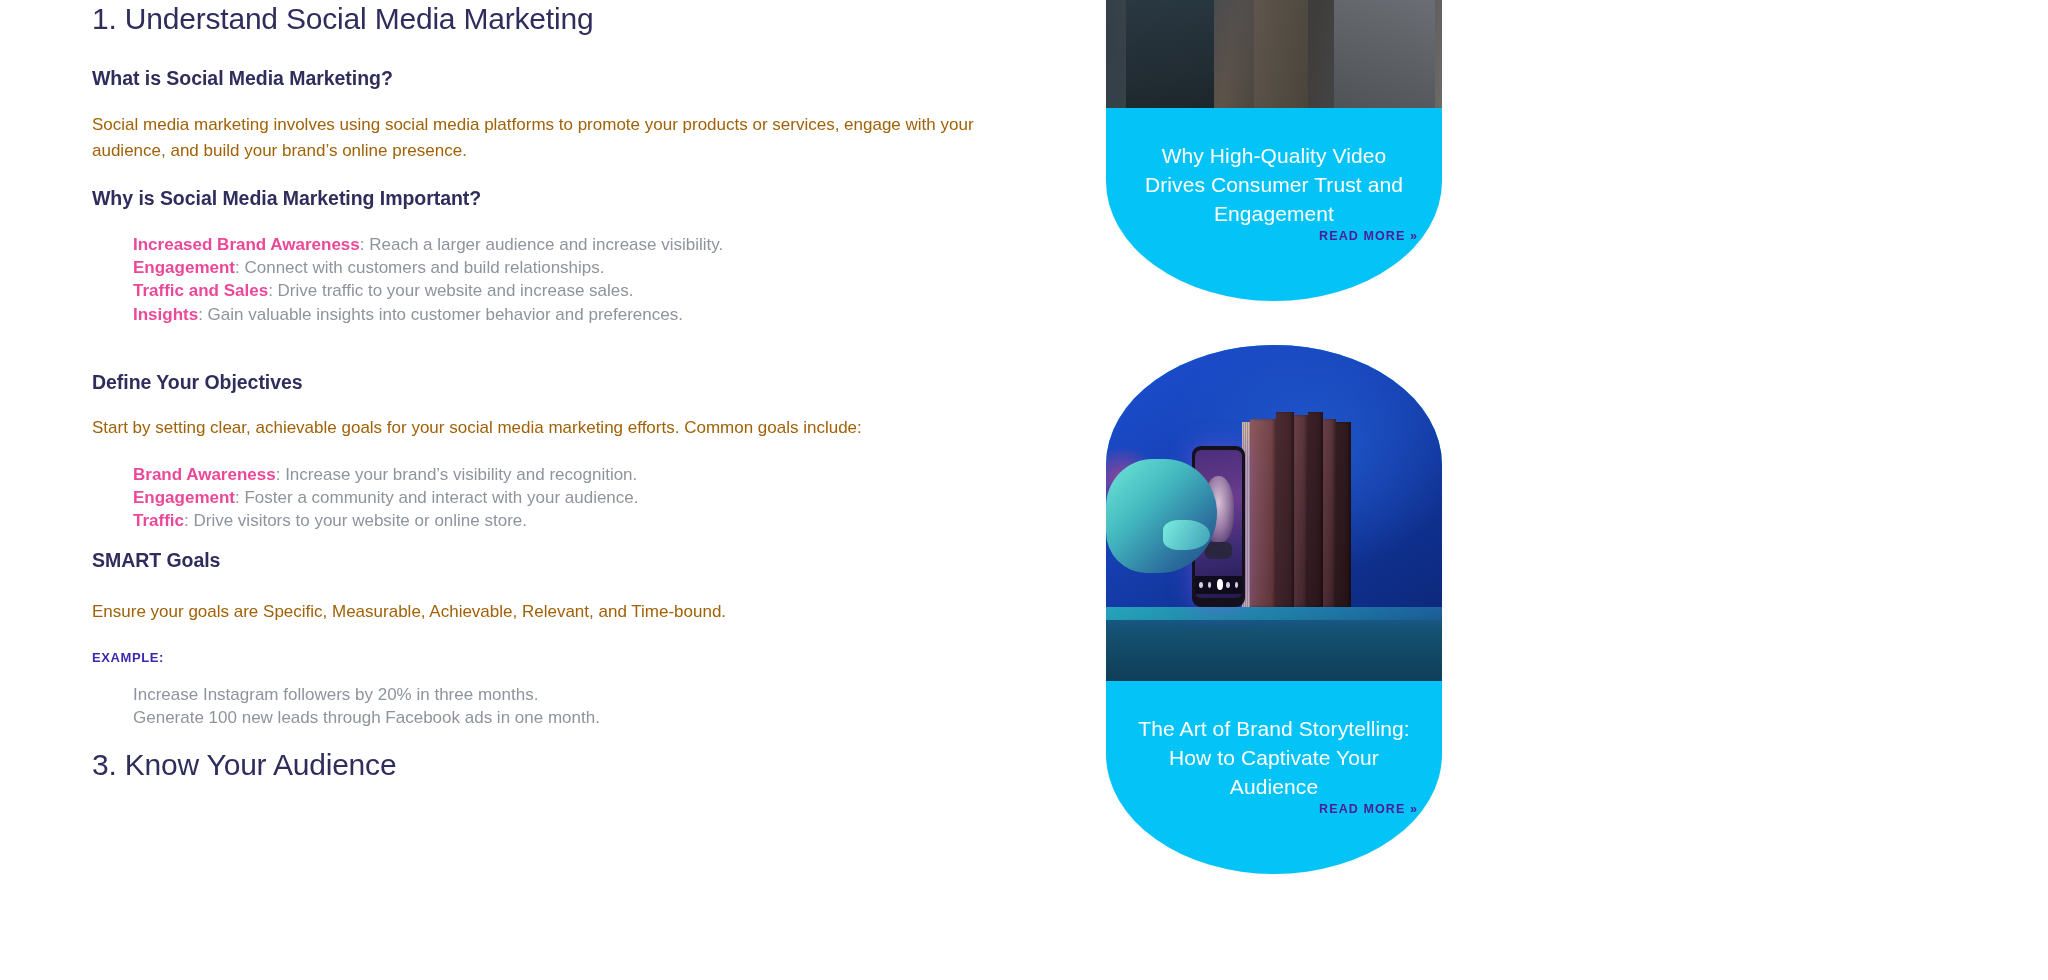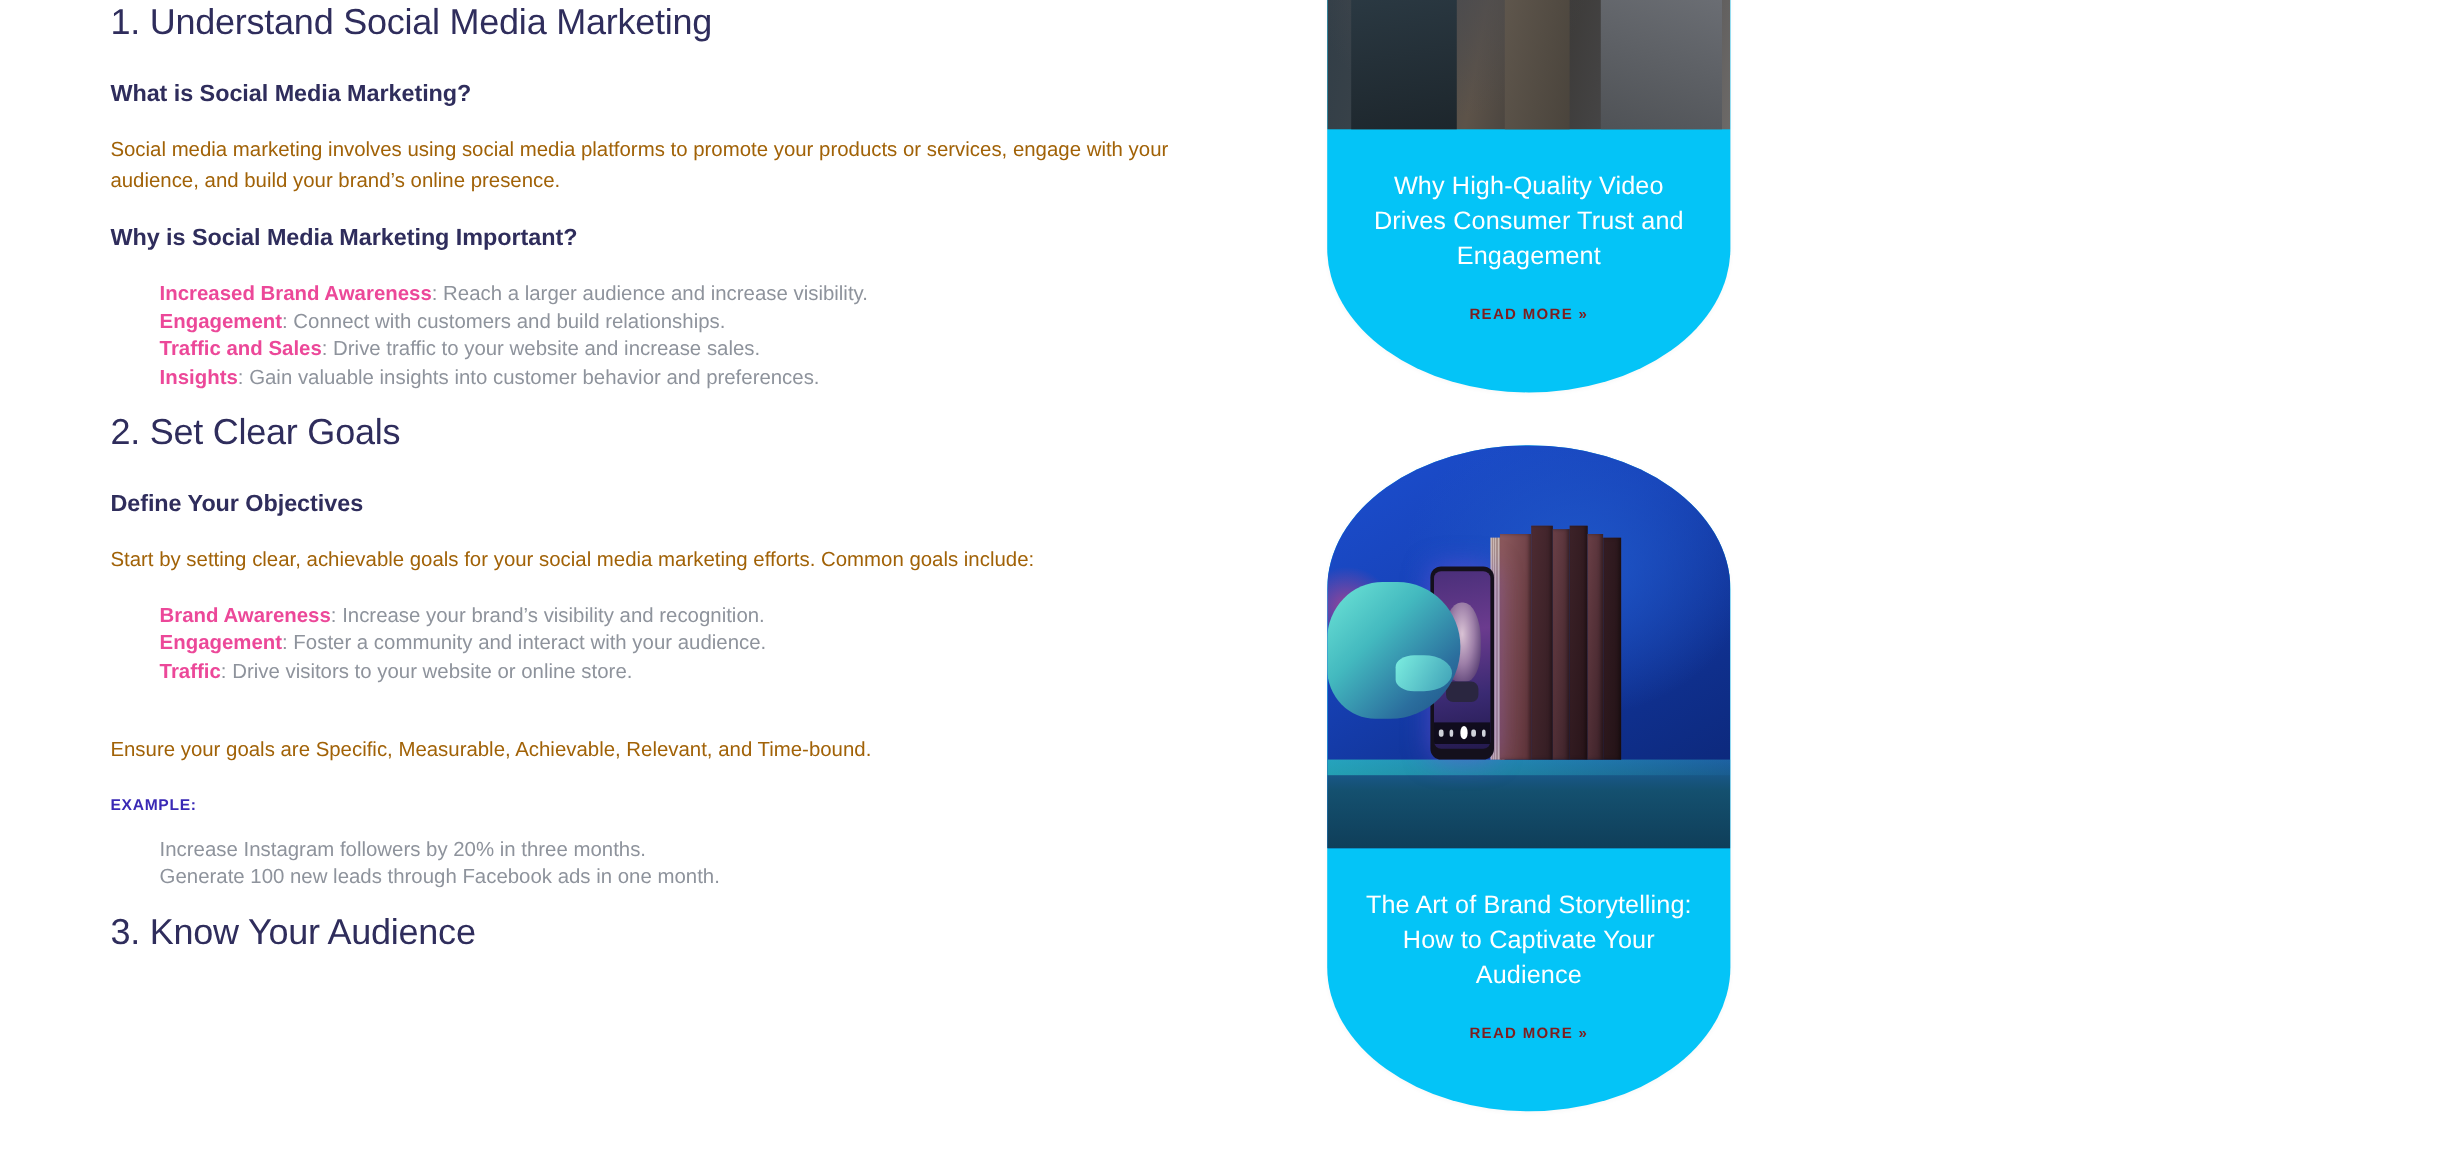--- a/index.html
+++ b/index.html
@@ -125,26 +125,26 @@
 
   .card-title {
     font-size: 21px;
     line-height: 1.38;
     color: #ffffff;
     font-weight: 400;
     letter-spacing: 0.1px;
   }
 
   .card-readmore {
-    margin-top: 26px;
     font-size: 12.5px;
     letter-spacing: 1.1px;
     font-weight: 700;
-    color: #7f1d1d;
+    color: #4c1d95;
     text-transform: uppercase;
+    text-align: right;
   }
 
   
   .photo1 {
     position: absolute;
     inset: 0;
     background:
       radial-gradient(ellipse 60% 70% at 30% 55%, #4a4b50 0%, rgba(74,75,80,0) 60%),
       linear-gradient(100deg, #2b3a45 0%, #394249 22%, #5d5349 44%, #3c3a38 60%, #4a4a4c 80%, #6d6a68 100%);
   }
@@ -265,40 +265,40 @@
 
     <ul class="plain">
       <li><b>Increased Brand Awareness</b><span>: Reach a larger audience and increase visibility.</span></li>
       <li><b>Engagement</b><span>: Connect with customers and build relationships.</span></li>
       <li><b>Traffic and Sales</b><span>: Drive traffic to your website and increase sales.</span></li>
       <li><b>Insights</b><span>: Gain valuable insights into customer behavior and preferences.</span></li>
     </ul>
 
     <div class="gap-e"></div>
 
-    <h2 class="sec-title">2. Set Clear Goals</h2>
 
     <div class="gap-a"></div>
 
     <h3 class="sub-title">Define Your Objectives</h3>
 
     <div class="gap-b"></div>
 
     <p class="body">Start by setting clear, achievable goals for your social media marketing efforts. Common goals include:</p>
 
     <div class="gap-d"></div>
 
     <ul class="plain">
       <li><b>Brand Awareness</b><span>: Increase your brand’s visibility and recognition.</span></li>
       <li><b>Engagement</b><span>: Foster a community and interact with your audience.</span></li>
       <li><b>Traffic</b><span>: Drive visitors to your website or online store.</span></li>
     </ul>
 
     <div class="gap-e"></div>
 
+    <h3 class="sub-title">SMART Goals</h3>
 
     <div class="gap-f"></div>
 
     <p class="body">Ensure your goals are Specific, Measurable, Achievable, Relevant, and Time-bound.</p>
 
     <div class="gap-f"></div>
 
     <p class="example-label">EXAMPLE:</p>
 
     <div class="gap-g"></div>

